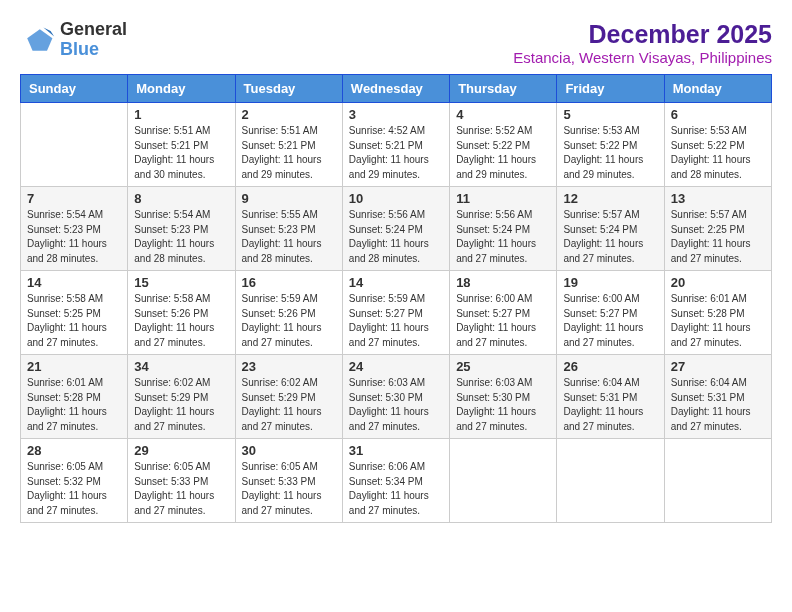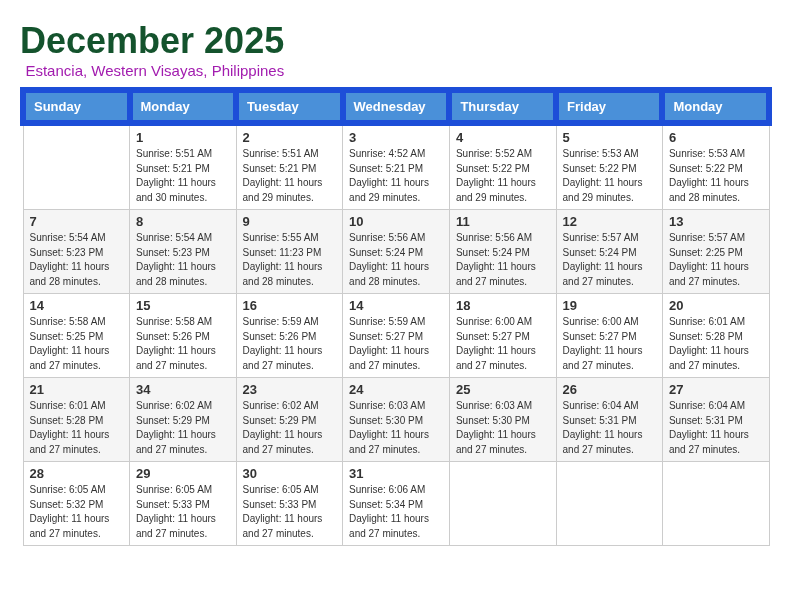--- a/index.html
+++ b/index.html
@@ -37,41 +37,41 @@
       color: #4a90d9;
     }
     .logo-icon {
       width: 36px;
       height: 36px;
     }
     .title-block {
       text-align: right;
     }
     .month-title {
-      font-size: 36px;
-      font-weight: bold;
-      color: #14532d;
+      font-size: 25px;
+      font-weight: bold;
+      color: #4c1d95;
     }
     .subtitle {
       font-size: 15px;
       color: #a21caf;
     }
     table {
       width: 100%;
       border-collapse: collapse;
       font-size: 11px;
     }
     thead tr th {
       background: #4a90d9;
       color: #fff;
       text-align: left;
       padding: 6px 8px;
       font-size: 13px;
       font-weight: bold;
-      border: 6px solid #1d4ed8;
+      border: 1px solid #1d4ed8;
     }
     tbody tr td {
       border: 1px solid #ccc;
       vertical-align: top;
       padding: 4px 6px;
       height: 78px;
       width: 107px;
       color: #333;
     }
     tbody tr:nth-child(odd) td {
@@ -92,20 +92,30 @@
       color: #333;
     }
     .empty-cell {
       background: #fff !important;
     }
   </style>
 </head>
 <body>
 
 <div class="header">
+  <div class="logo">
+    <svg class="logo-icon" viewBox="0 0 40 40">
+      <polygon points="22,8 36,18 30,32 14,32 8,18" fill="#4a90d9" opacity="0.85"></polygon>
+      <polygon points="26,6 38,16 34,10" fill="#2a70b9"></polygon>
+    </svg>
+    <div class="logo-text">
+      <span class="logo-general">General</span>
+      <span class="logo-blue">Blue</span>
+    </div>
+  </div>
   <div class="title-block">
     <div class="month-title">December 2025</div>
     <div class="subtitle">Estancia, Western Visayas, Philippines</div>
   </div>
 </div>
 
 <table>
   <thead>
     <tr id="header-row">
         <th>Sunday</th>
@@ -174,21 +184,21 @@
         <td>
           <span class="day-num">8</span>
           <div class="day-info">Sunrise: 5:54 AM
 Sunset: 5:23 PM
 Daylight: 11 hours
 and 28 minutes.</div>
         </td>
         <td>
           <span class="day-num">9</span>
           <div class="day-info">Sunrise: 5:55 AM
-Sunset: 11:23 PM
+Sunset: 5:23 PM
 Daylight: 11 hours
 and 28 minutes.</div>
         </td>
         <td>
           <span class="day-num">10</span>
           <div class="day-info">Sunrise: 5:56 AM
 Sunset: 5:24 PM
 Daylight: 11 hours
 and 28 minutes.</div>
         </td>

